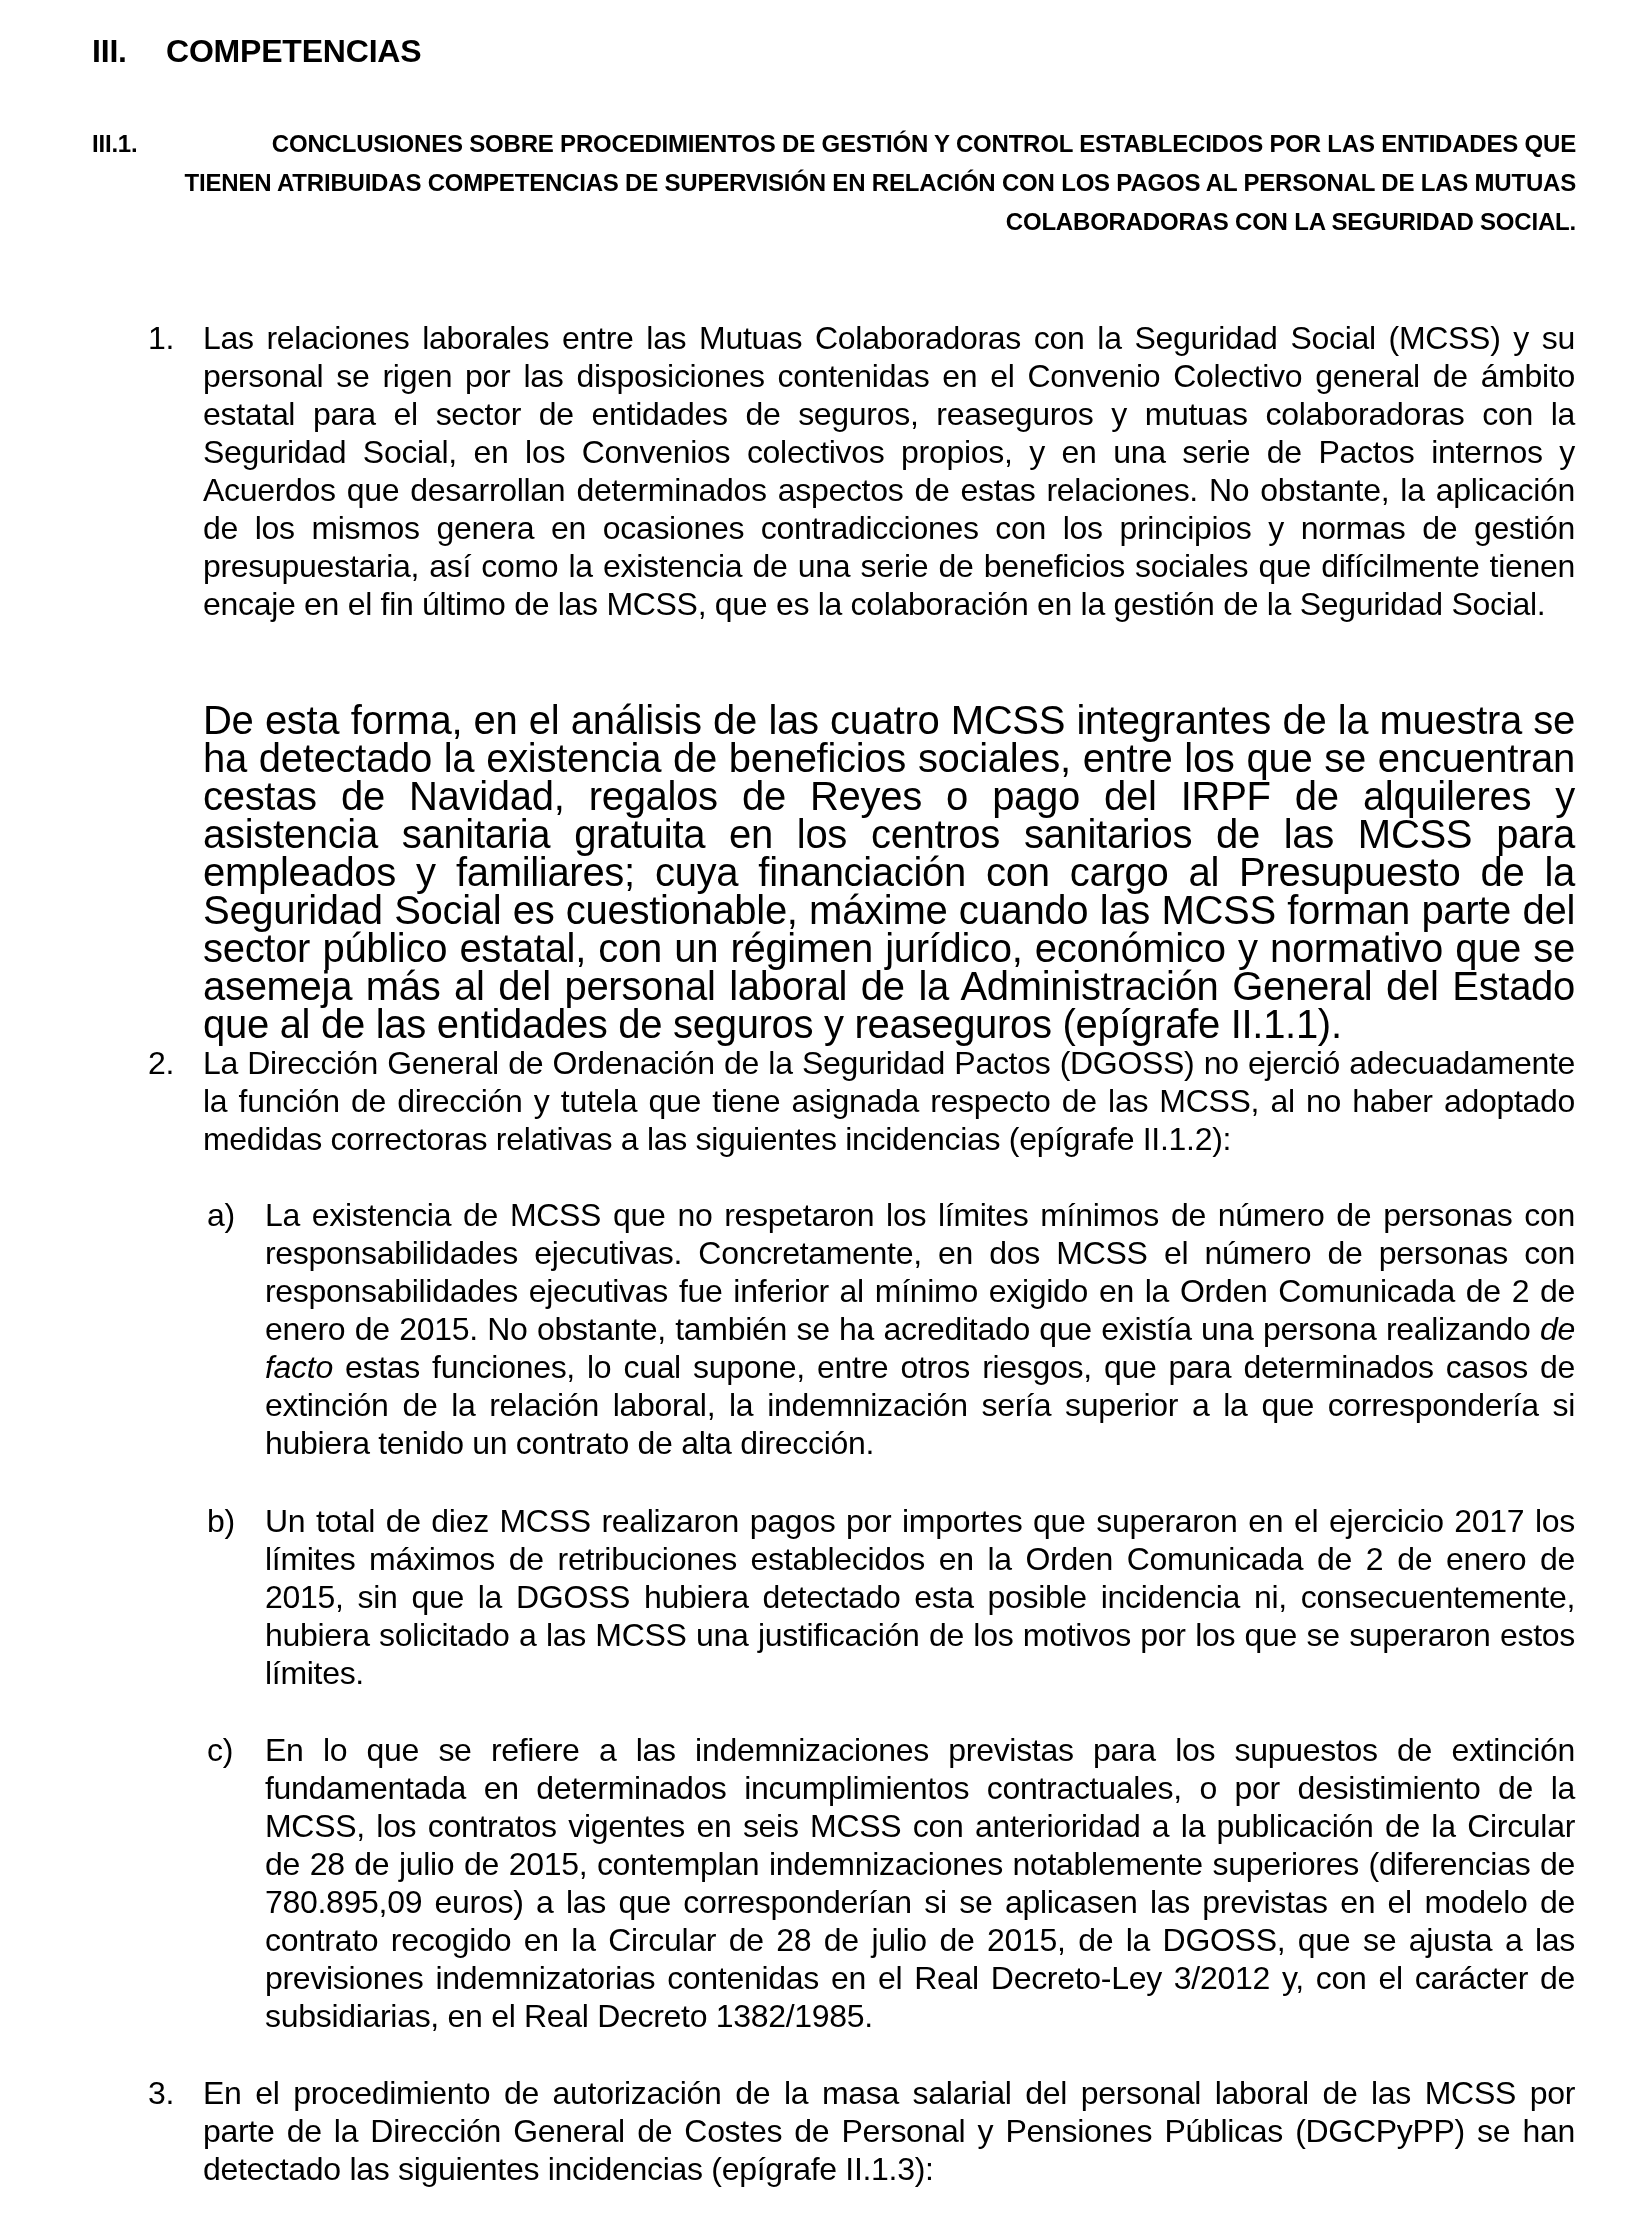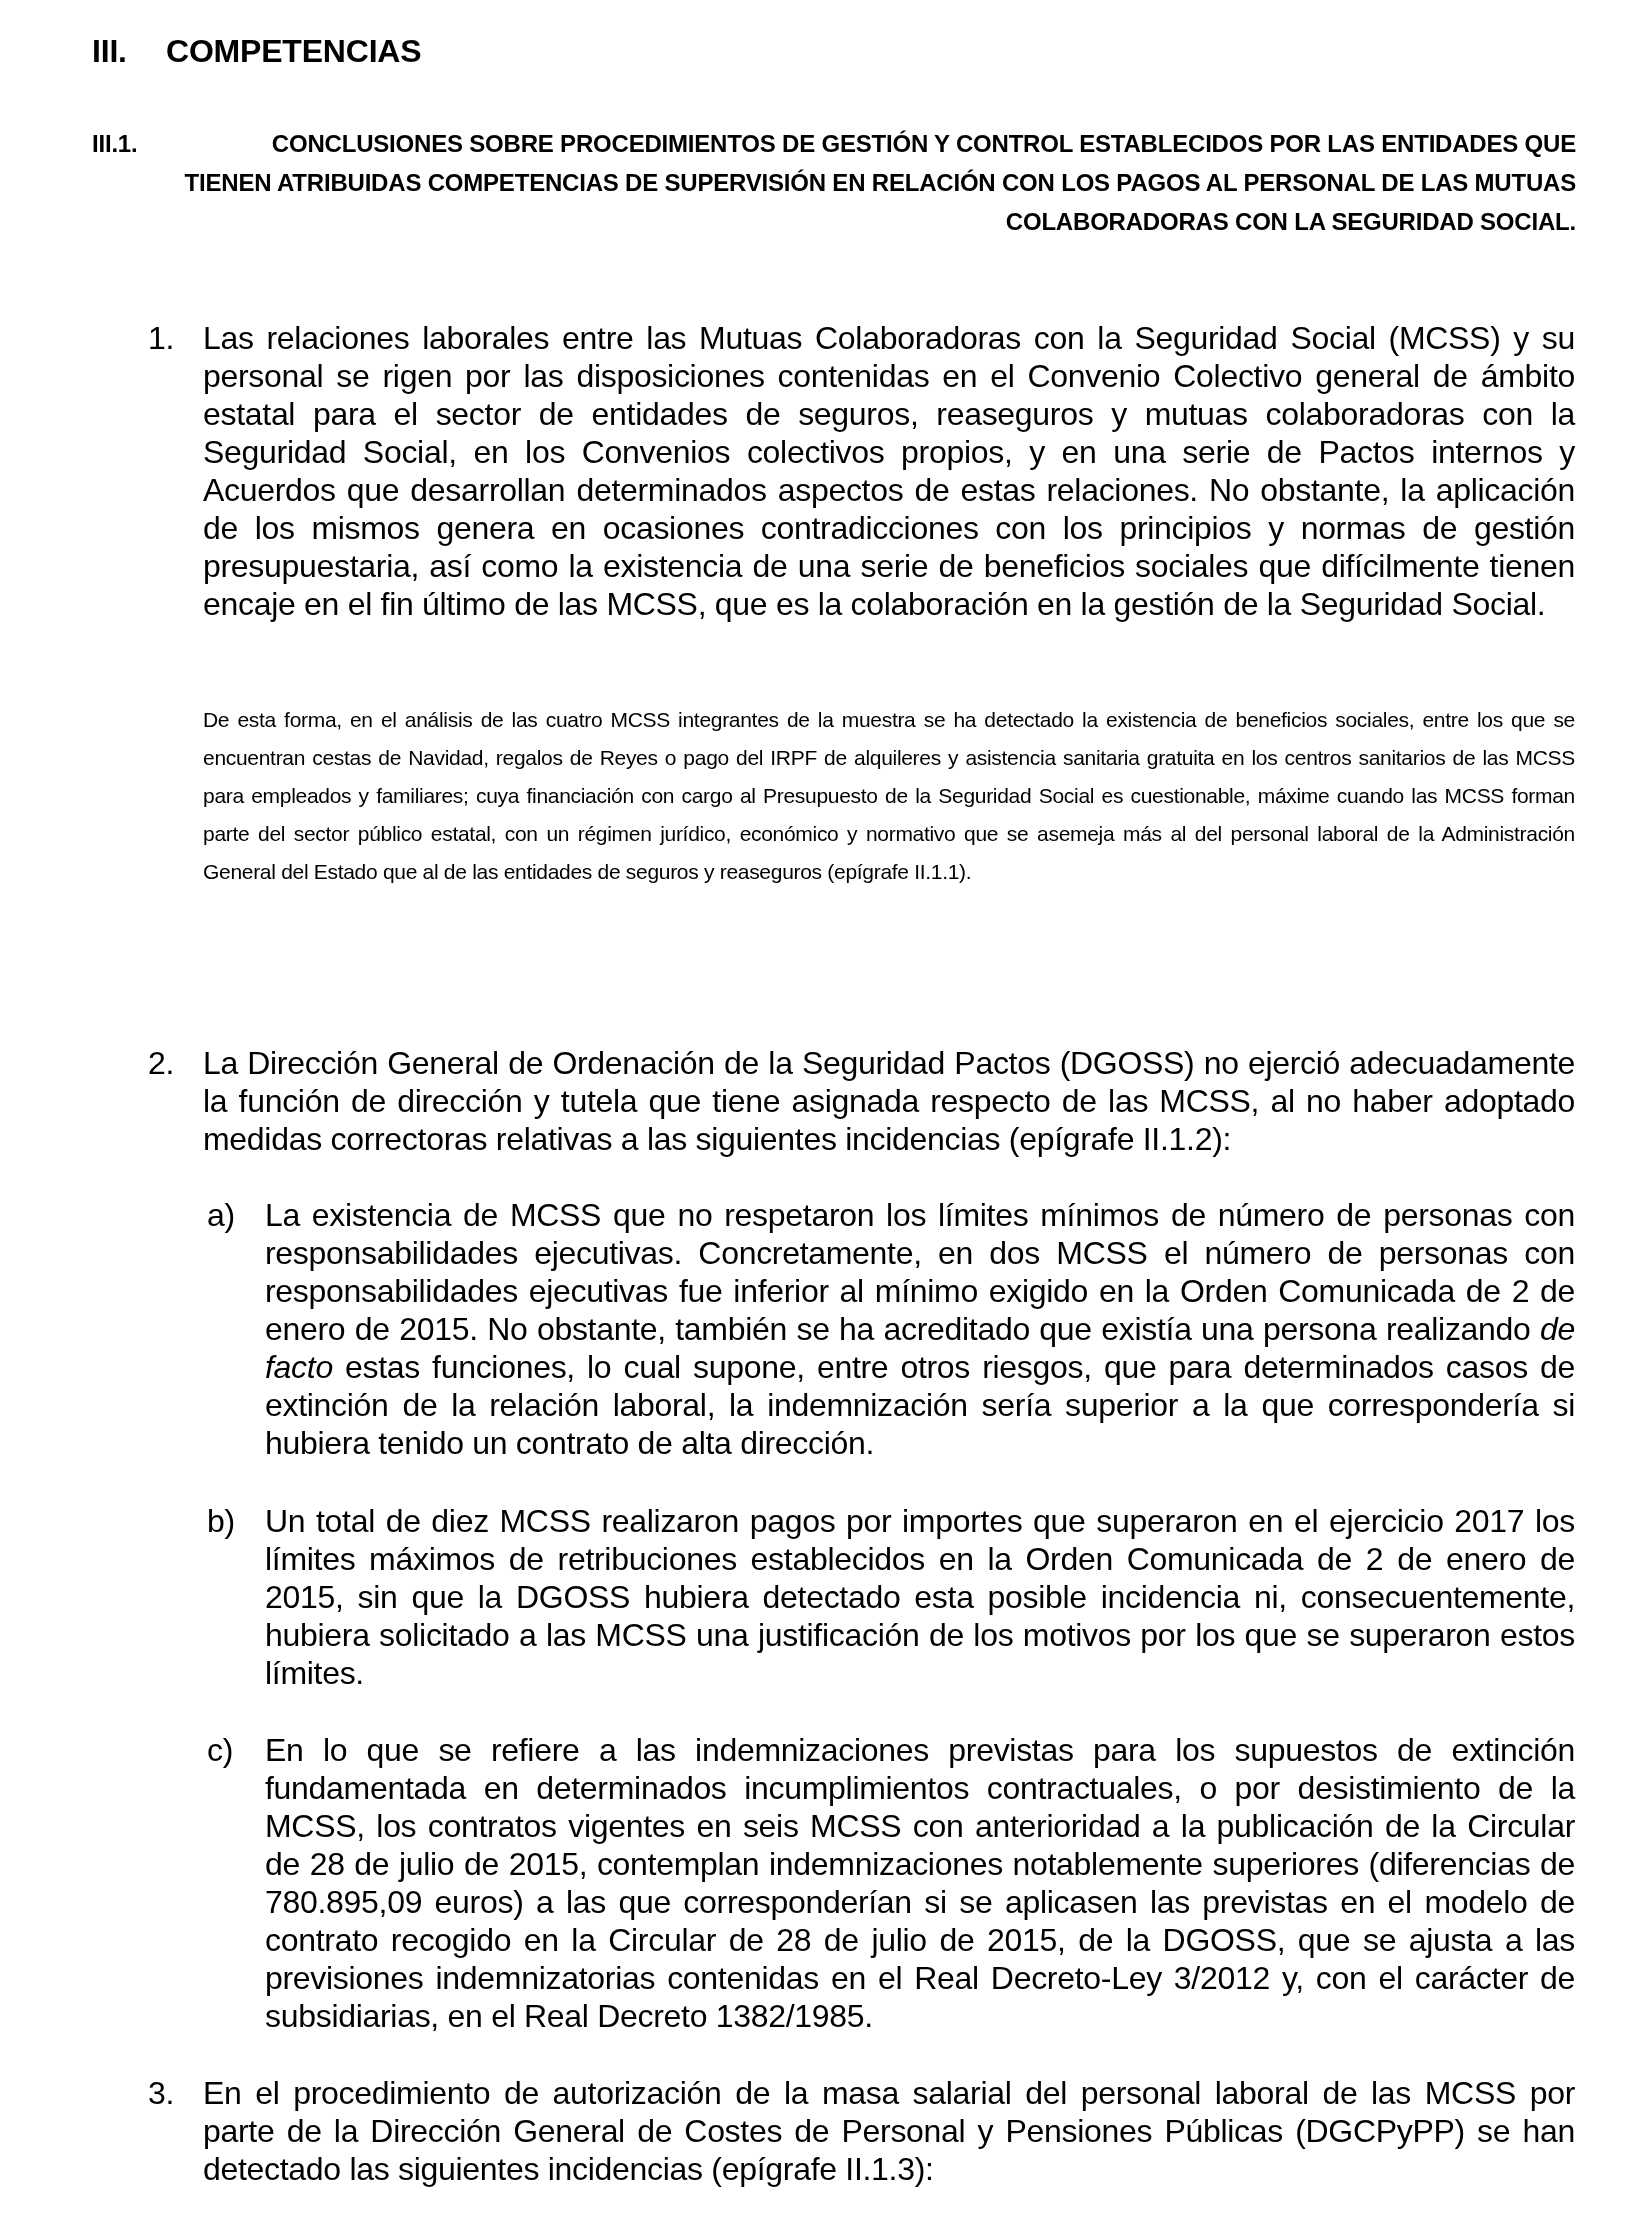--- a/index.html
+++ b/index.html
@@ -54,21 +54,21 @@
       font-size: 32px;
       line-height: 38px;
       letter-spacing: -0.3px;
     }
     .item .num { width: 55px; flex: none; }
     .item .body { width: 1372px; text-align: justify; }
     .para {
       position: absolute;
       left: 203px;
       width: 1372px;
-      font-size: 21px;
+      font-size: 40px;
       line-height: 38px;
       text-align: justify;
       letter-spacing: -0.3px;
     }
     .sub {
       position: absolute;
       left: 207px;
       width: 1368px;
       display: flex;
       font-size: 32px;

